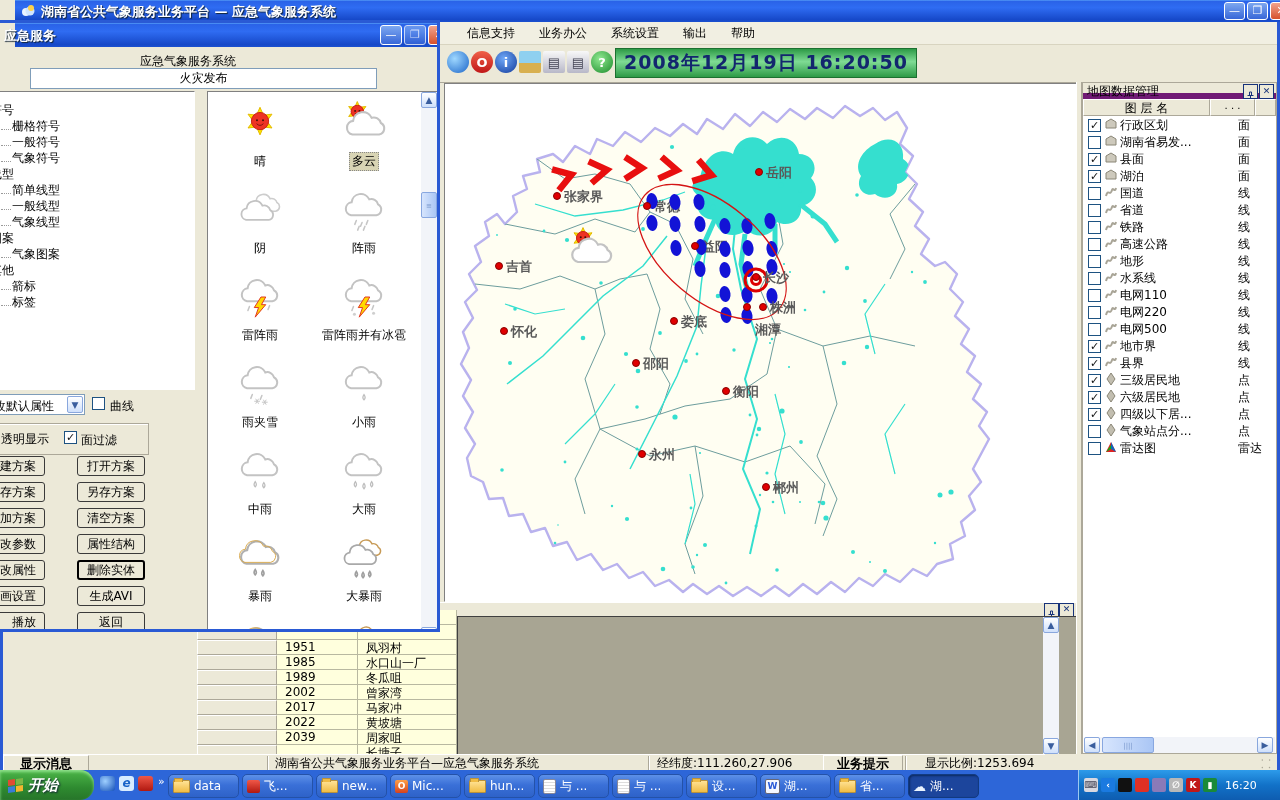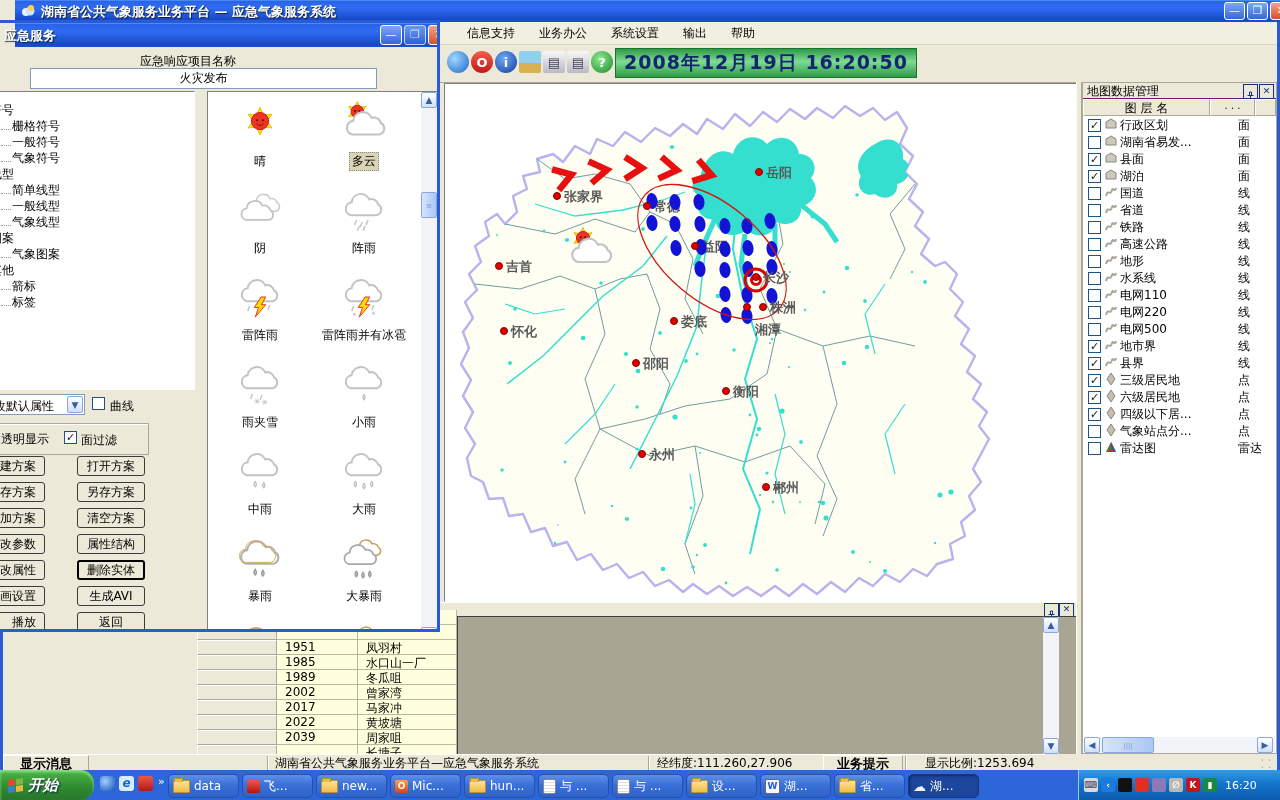--- a/index.html
+++ b/index.html
@@ -359,21 +359,21 @@
     <div class="vsep" style="left:645px;"></div>
     <div class="statseg" style="left:654px;text-align:right;">经纬度:111.260,27.906</div>
     <div class="statseg bev-out" style="left:820px;width:78px;justify-content:center;font-weight:bold;font-size:13px;">业务提示</div>
     <div class="vsep" style="left:902px;"></div>
     <div class="statseg" style="left:922px;">显示比例:1253.694</div>
     <div class="statseg" style="left:1258px;color:#aca899;">⸬</div>
   </div>
 
   <div class="abs" style="left:1076px;top:82px;width:6px;height:672px;background:#ece9d8;border-left:1px solid #fff;border-right:1px solid #aca899;box-sizing:border-box;"></div>
   <div class="abs" style="left:1082px;top:82px;width:195px;height:672px;background:#fff;border:1px solid #aca899;box-sizing:border-box;">
-    <div class="abs" style="left:0;top:0;width:193px;height:16px;background:#ece9d8;border-bottom:1px solid #701a75;font-size:12px;padding-left:4px;box-sizing:border-box;">地图数据管理</div>
+    <div class="abs" style="left:0;top:0;width:193px;height:16px;background:#ece9d8;border-bottom:6px solid #701a75;font-size:12px;padding-left:4px;box-sizing:border-box;">地图数据管理</div>
     <div class="abs" style="left:160px;top:1px;width:13px;height:13px;border:1px solid #16327a;background:#ece9d8;text-align:center;"><svg width="9" height="9" viewBox="0 0 9 9">
           <path d="M3.5 1h2v3.5h-2z M1.5 4.5h6 M4.5 4.5v3" stroke="#16327a" fill="none" stroke-width="1"></path>
         </svg></div>
     <div class="abs" style="left:176px;top:1px;width:13px;height:13px;border:1px solid #16327a;background:#ece9d8;font-size:9px;line-height:12px;text-align:center;color:#16327a;font-weight:bold;">✕</div>
     <div class="abs" style="left:0;top:16px;width:193px;height:17px;display:flex;">
       <div class="bev-out" style="width:127px;background:#ece9d8;font-size:12px;text-align:center;box-sizing:border-box;">图 层 名</div>
       <div class="bev-out" style="width:45px;background:#ece9d8;font-size:10px;text-align:center;box-sizing:border-box;">. . .</div>
       <div class="bev-out" style="width:21px;background:#ece9d8;box-sizing:border-box;"></div>
     </div>
     <div id="layerlist" class="abs" style="left:1px;top:34px;width:191px;">
@@ -547,21 +547,21 @@
     </div>
   </div>
 
   <div class="abs" style="left:0;top:20px;width:440px;height:612px;background:#ece9d8;border:3px solid #2a5ad4;border-left:none;box-sizing:border-box;z-index:10;overflow:hidden;">
     <div class="tbar" style="position:absolute;left:0;top:0;width:434px;height:24px;">
       <span class="wtitle" style="position:absolute;left:-11px;top:4px;">应急服务</span>
       <div class="abs xpbtn" style="left:365px;top:2px;width:22px;height:20px;line-height:18px;">—</div>
       <div class="abs xpbtn" style="left:389px;top:2px;width:22px;height:20px;line-height:18px;opacity:.75;">❐</div>
       <div class="abs xpbtn close" style="left:413px;top:2px;width:22px;height:20px;line-height:18px;">✕</div>
     </div>
-    <div class="abs" style="left:60px;top:30px;width:256px;text-align:center;font-size:12px;">应急响应项目名称</div>
+    <div class="abs" style="left:60px;top:30px;width:256px;text-align:center;font-size:12px;">应急气象服务系统</div>
     <input class="abs" style="left: 30px; top: 45px; width: 341px; height: 17px; border: 1px solid rgb(127, 157, 185); font-size: 12px; text-align: center; font-family: inherit;" value="火灾发布">
 
     <div class="abs sunk2" style="left:-6px;top:68px;width:199px;height:297px;overflow:hidden;">
       <div id="tree" style="padding-top:10px;">
           <div class="treerow"><span style="margin-left: -5px;">符号</span></div>
           <div class="treerow"><span class="dots" style="margin-left: 6px;"></span><span>栅格符号</span></div>
           <div class="treerow"><span class="dots" style="margin-left: 6px;"></span><span>一般符号</span></div>
           <div class="treerow"><span class="dots" style="margin-left: 6px;"></span><span>气象符号</span></div>
           <div class="treerow"><span style="margin-left: -5px;">线型</span></div>
           <div class="treerow"><span class="dots" style="margin-left: 6px;"></span><span>简单线型</span></div>

